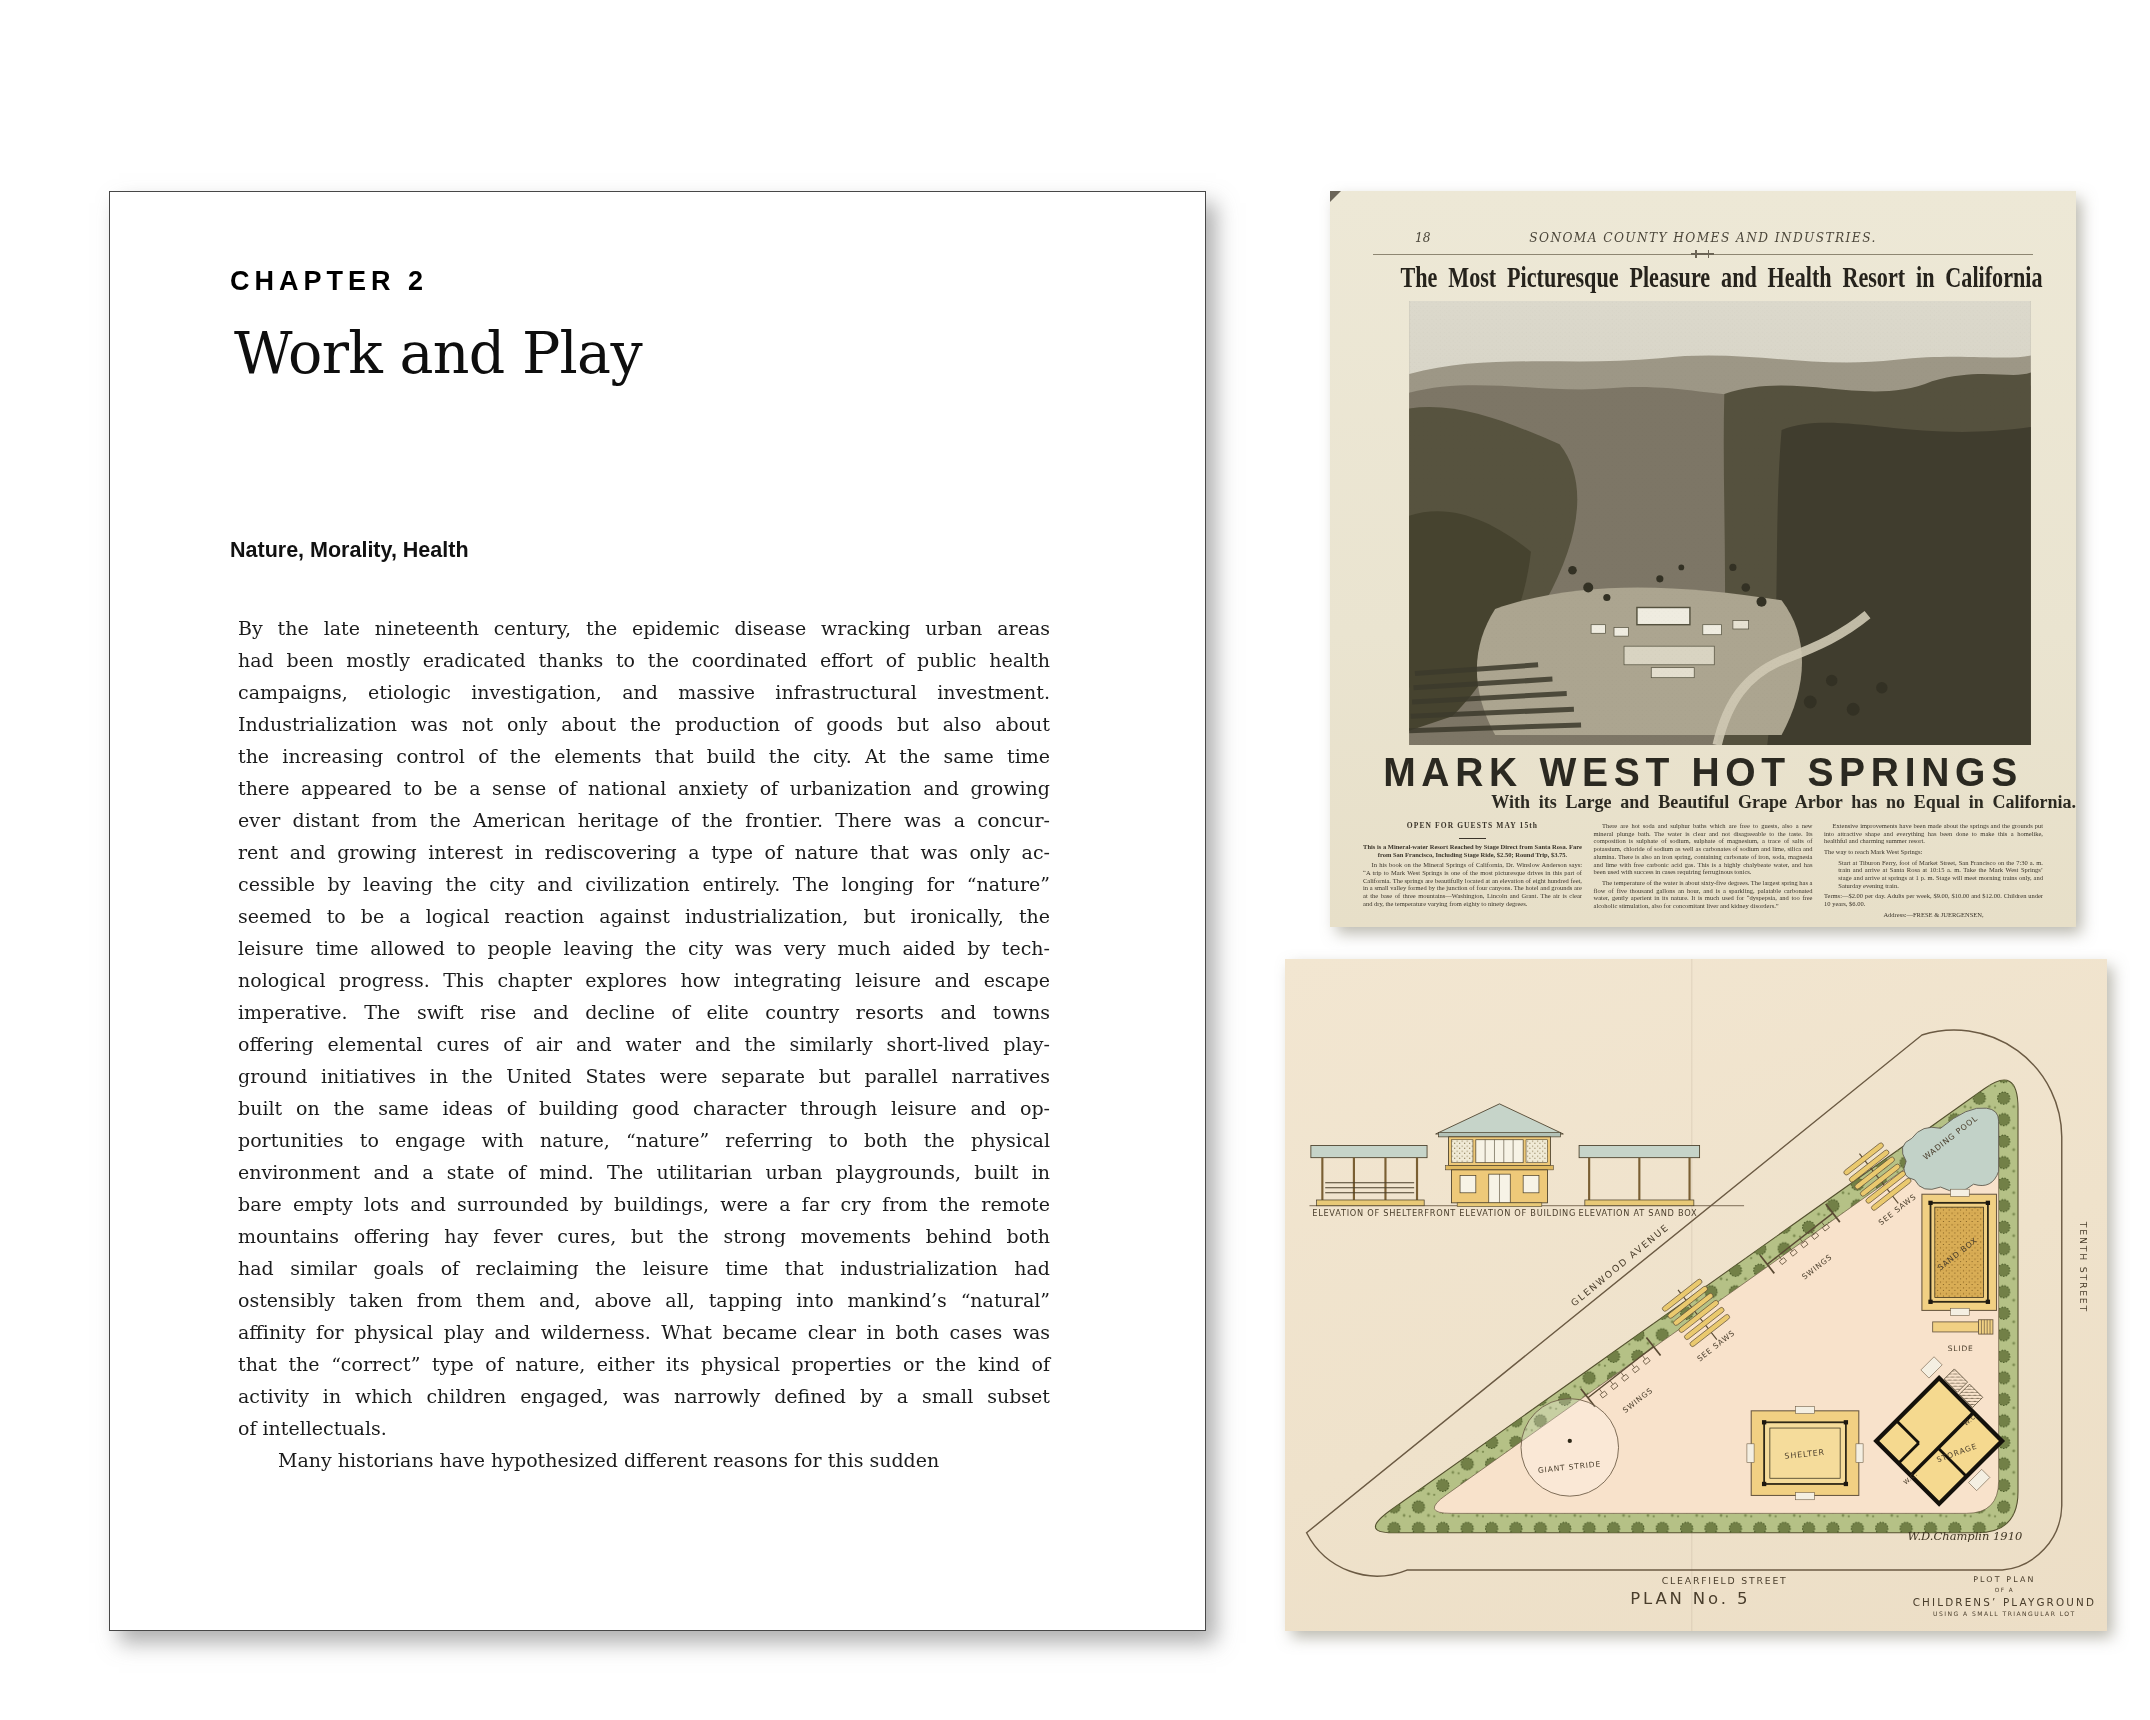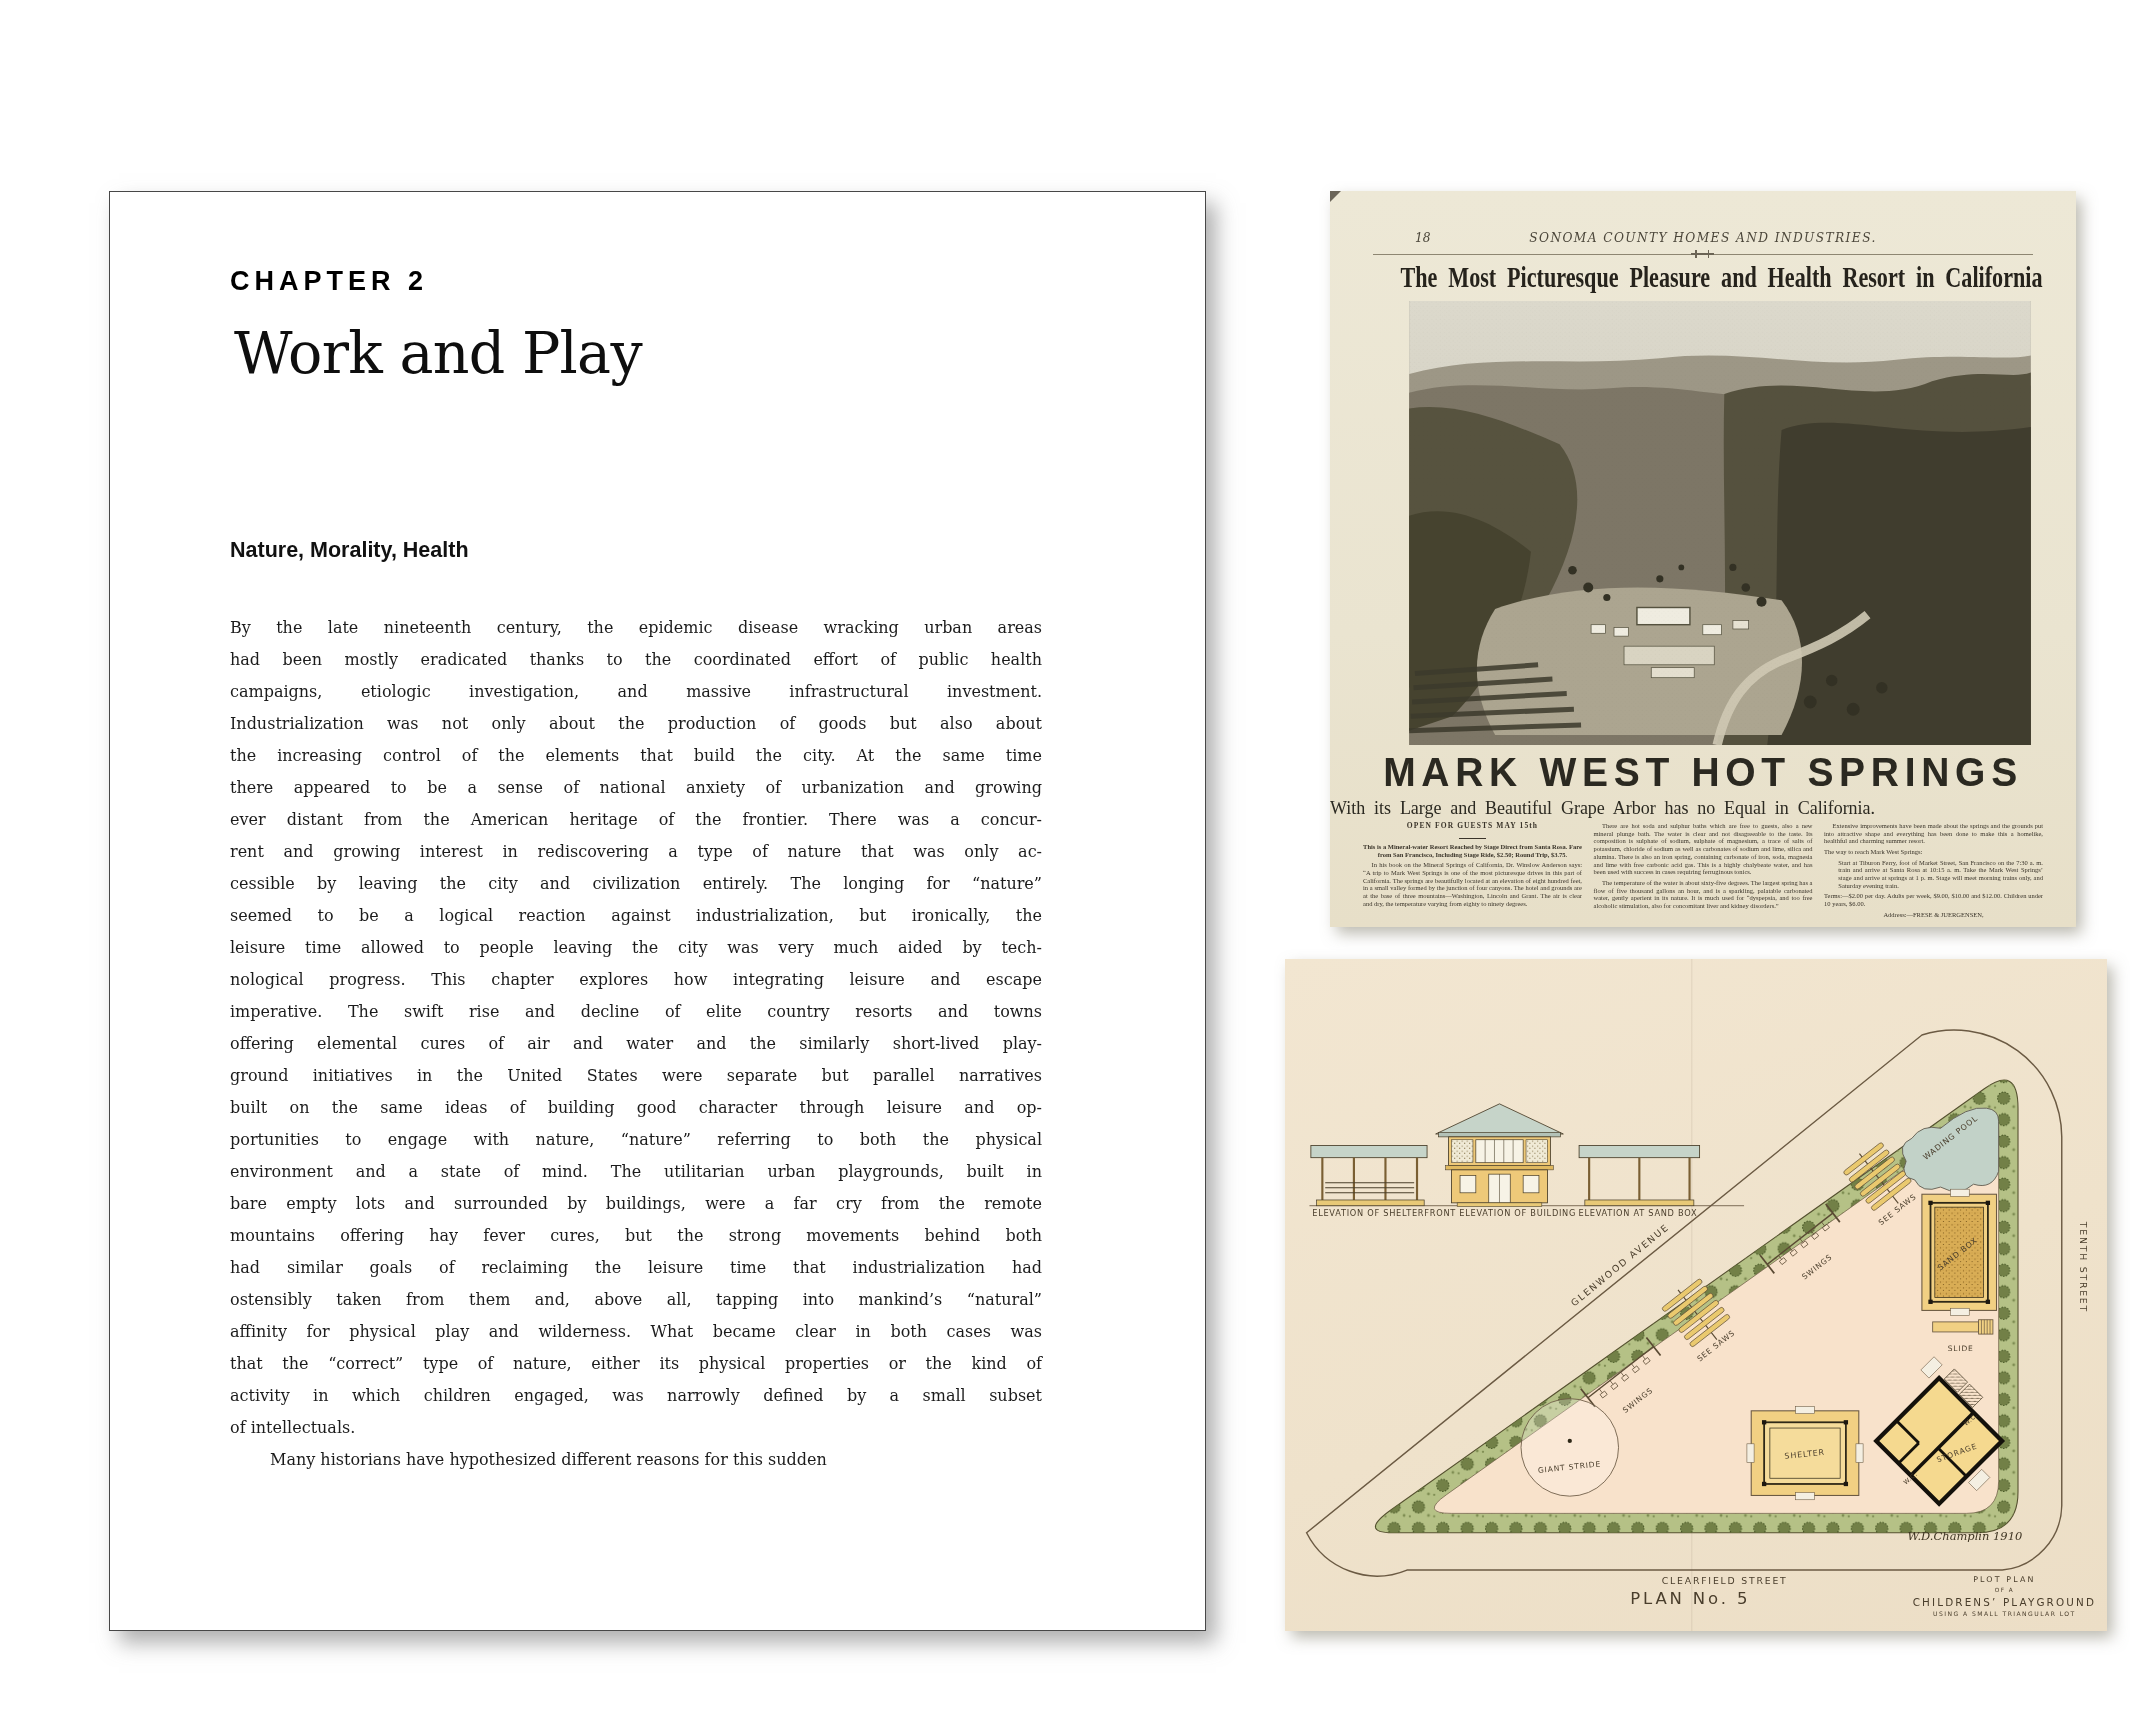--- a/index.html
+++ b/index.html
@@ -9,22 +9,22 @@
   
   .page{position:absolute;}
   .page-book{left:109px;top:191px;width:1095px;height:1438px;background:#ffffff;
              border:1.4px solid #474747;box-shadow:10px 11.5px 20px rgba(110,110,110,.55);}
   .chapter{position:absolute;left:120px;top:74px;font-family:"Liberation Sans",sans-serif;
            font-weight:bold;font-size:27px;letter-spacing:5px;color:#000000;}
   .book-title{position:absolute;left:116px;top:120px;margin:8px;font-family:"DejaVu Serif",serif;
               font-weight:500;font-size:57px;letter-spacing:-0.7px;color:#0e0e0e;}
   .sect{position:absolute;left:120px;top:346px;font-family:"Liberation Sans",sans-serif;
         font-weight:bold;font-size:21.5px;color:#111;text-align:right;}
-  .bodytext{position:absolute;left:120px;top:420px;width:812px;color:#1c1c1c;
-            font-size:16px;line-height:32px;}
+  .bodytext{position:absolute;left:128px;top:420px;width:812px;color:#1c1c1c;
+            font-size:19px;line-height:32px;}
   .bl{text-align:justify;text-align-last:justify;white-space:normal;height:32px;overflow:visible;}
   .bl.nj{text-align:left;text-align-last:left;}
   .bl.ind{text-indent:40px;}
 
   
   .page-resort{left:1330px;top:191px;width:746px;height:736px;
                background:linear-gradient(180deg,#ede8d6 0%,#eae4d0 60%,#e7dfc8 100%);
                box-shadow:5.7px 7.2px 14.3px rgba(120,115,95,.5);color:#39332a;}
   .resort-corner{position:absolute;left:0;top:0;width:0;height:0;
                  border-top:11.5px solid #4a443a;border-right:11.5px solid transparent;opacity:.8;}
@@ -39,23 +39,23 @@
   .rp-orn .v2{left:17px;top:0.7px;width:1.4px;height:8.6px;}
   .rp-headline{position:absolute;left:0;top:69px;width:100%;text-align:center;}
   .rp-headline span{display:inline-block;white-space:nowrap;font-family:"Liberation Serif",serif;
                     font-weight:bold;font-size:27px;word-spacing:6.5px;color:#26231c;
                     transform:scale(.82,1.12);transform-origin:center top;}
   .rp-photo{position:absolute;left:79px;top:110px;width:622px;height:444px;
             box-shadow:0 0 0 0.7px #9a9484 inset;}
   .rp-title{position:absolute;left:0;top:558px;width:100%;text-align:center;
             font-family:"Liberation Sans",sans-serif;font-weight:bold;font-size:39px;
             letter-spacing:5.7px;color:#2b2921;transform:scaleY(1.06);transform-origin:top;}
-  .rp-sub{position:absolute;left:0;top:601px;width:100%;text-align:left;
-          font-family:"Liberation Serif",serif;font-weight:normal;font-size:18px;
-          word-spacing:4.3px;color:#2b2921;margin-top:6px;}
+  .rp-sub{position:absolute;left:0;top:601px;width:100%;text-align:right;
+          font-family:"Liberation Serif",serif;font-weight:bold;font-size:18px;
+          word-spacing:4.3px;color:#2b2921;}
   .rp-cols{position:absolute;left:33px;top:631px;width:680px;height:97px;overflow:hidden;
            display:flex;gap:11.5px;font-family:"Liberation Serif",serif;font-size:6.5px;
            line-height:7.7px;color:#3a342a;}
   .rp-col{flex:1 1 0;text-align:justify;}
   .rp-col p{margin:0 0 2.9px 0;}
   .c-center{text-align:center;}
   .col1-head{font-weight:bold;font-size:7.5px;letter-spacing:1.1px;text-align:center;margin-bottom:8px;}
   .col1-underline{width:27px;height:1.4px;border-top:0.7px solid #3a342a;margin:0 auto 2.9px auto;}
   .col1-lead{font-weight:bold;text-align:center;}
   .p-indent{text-indent:8.6px;}

